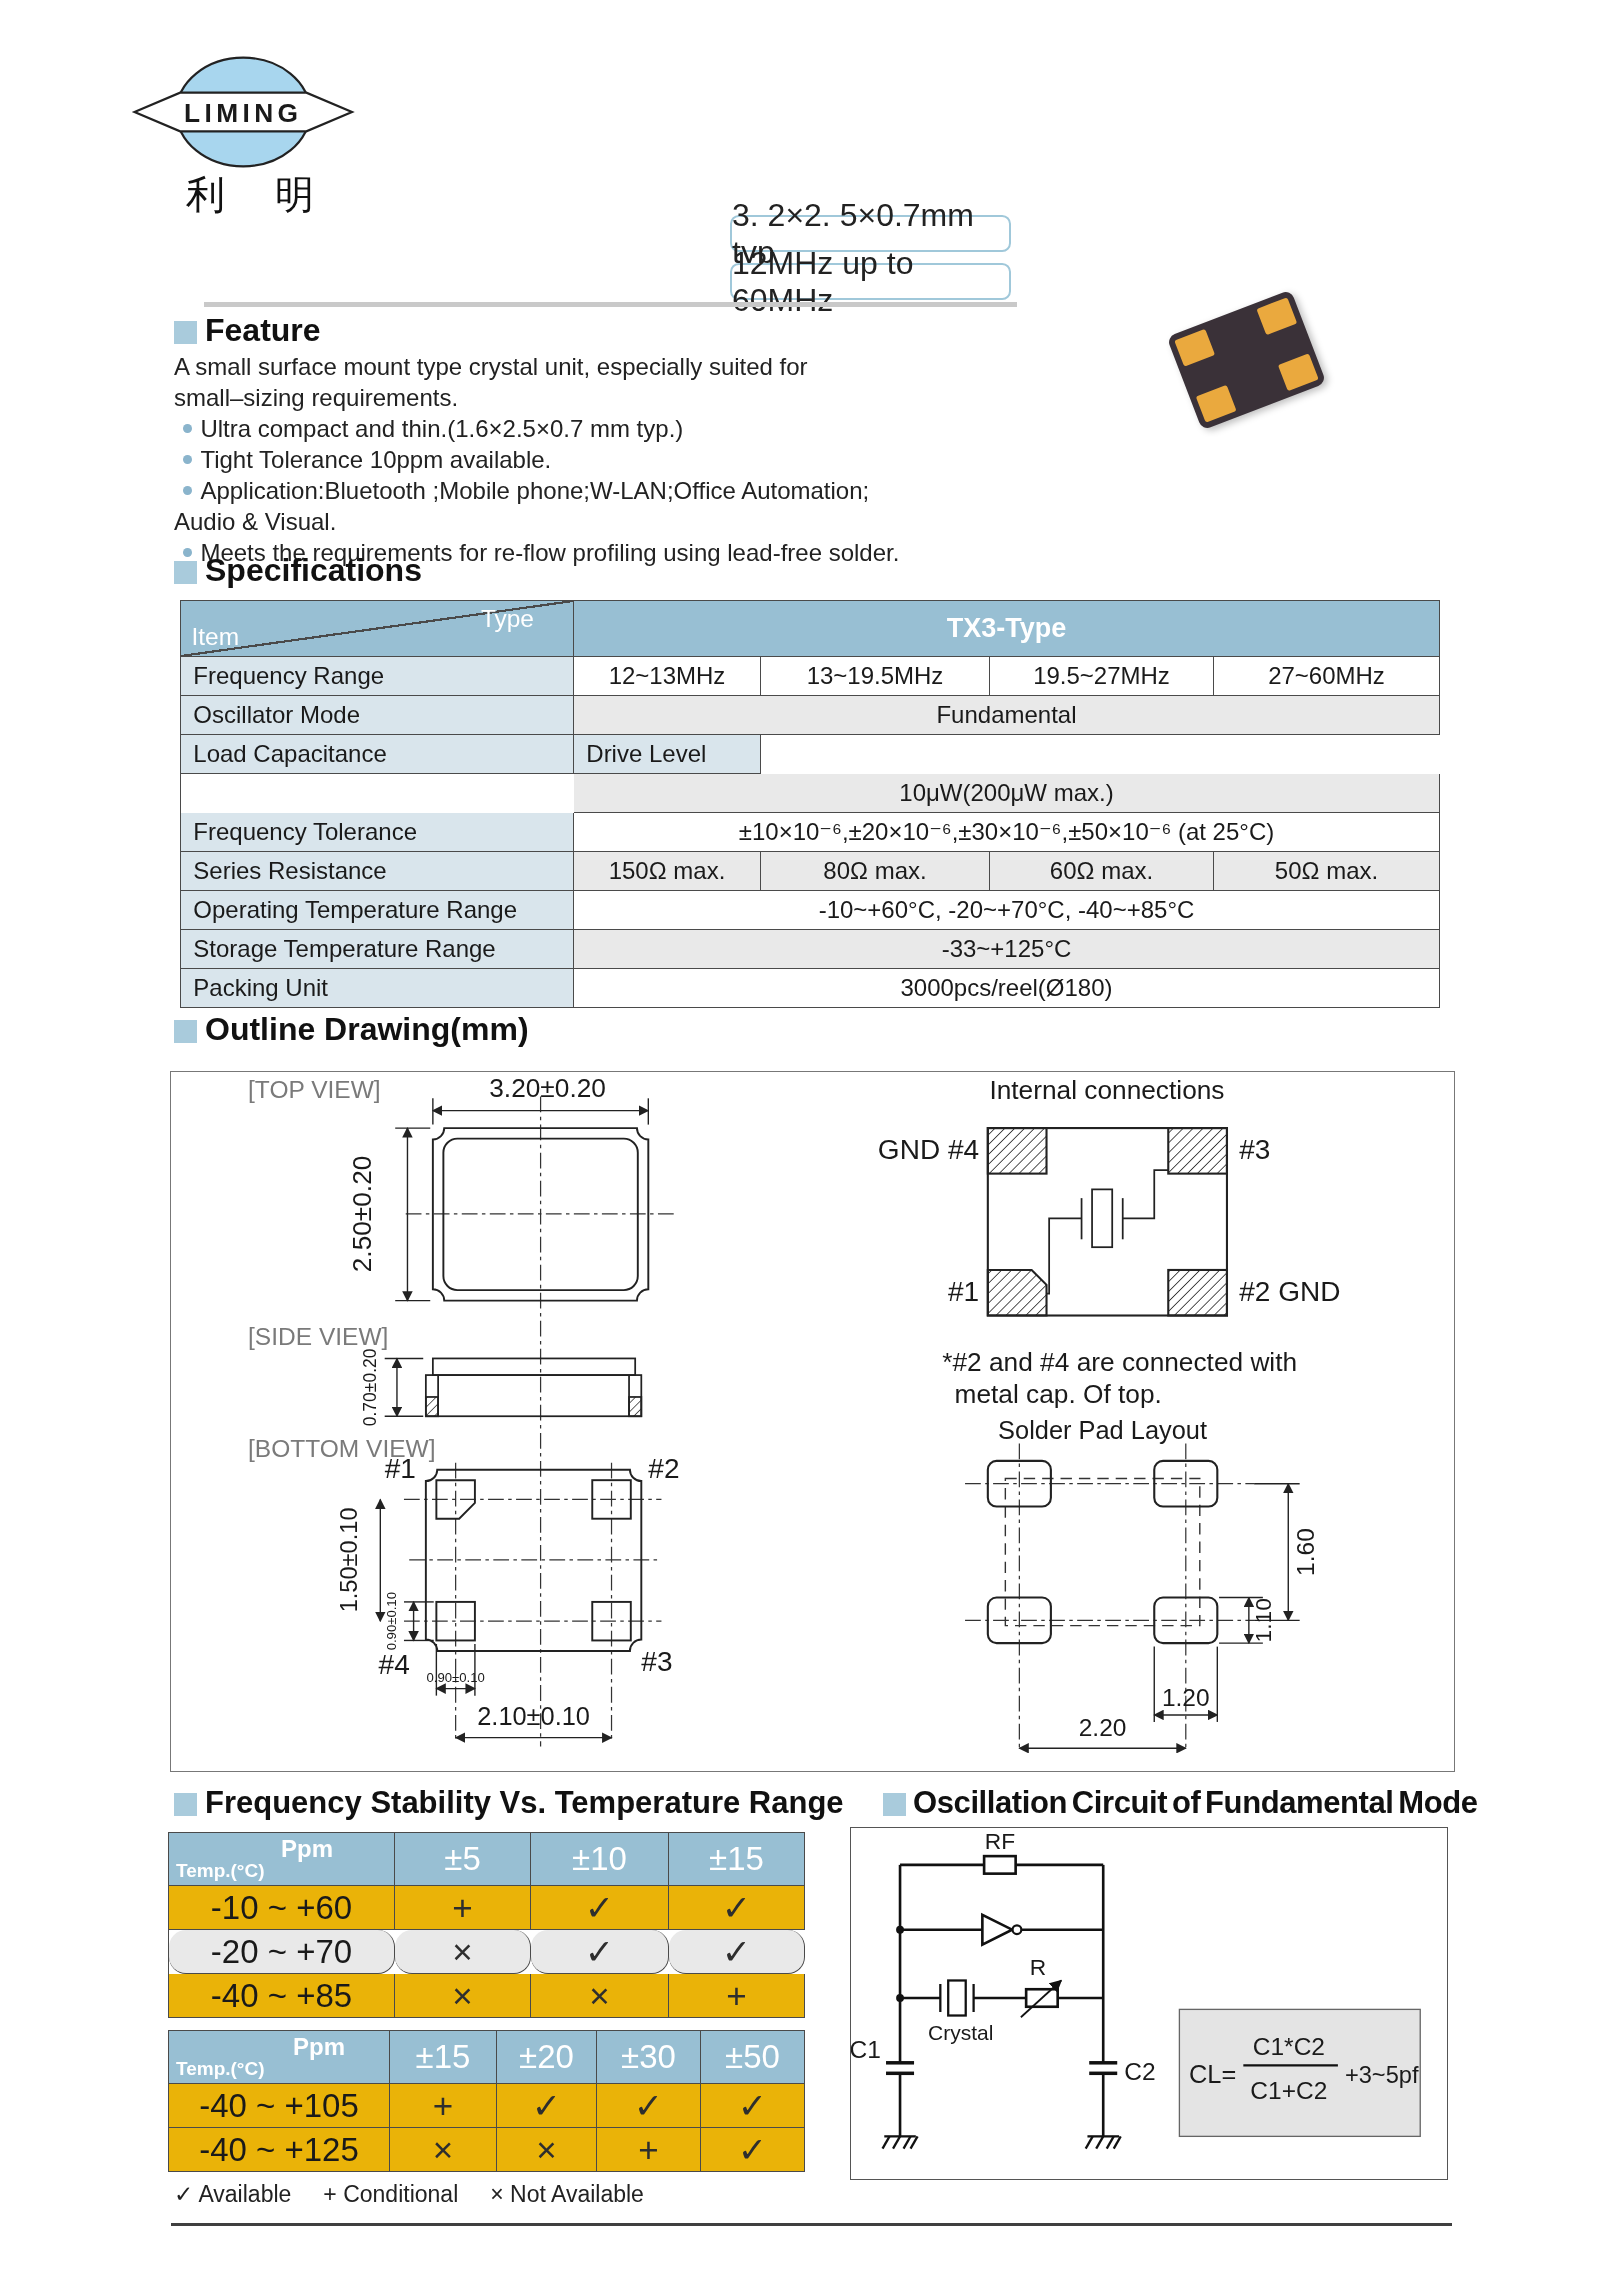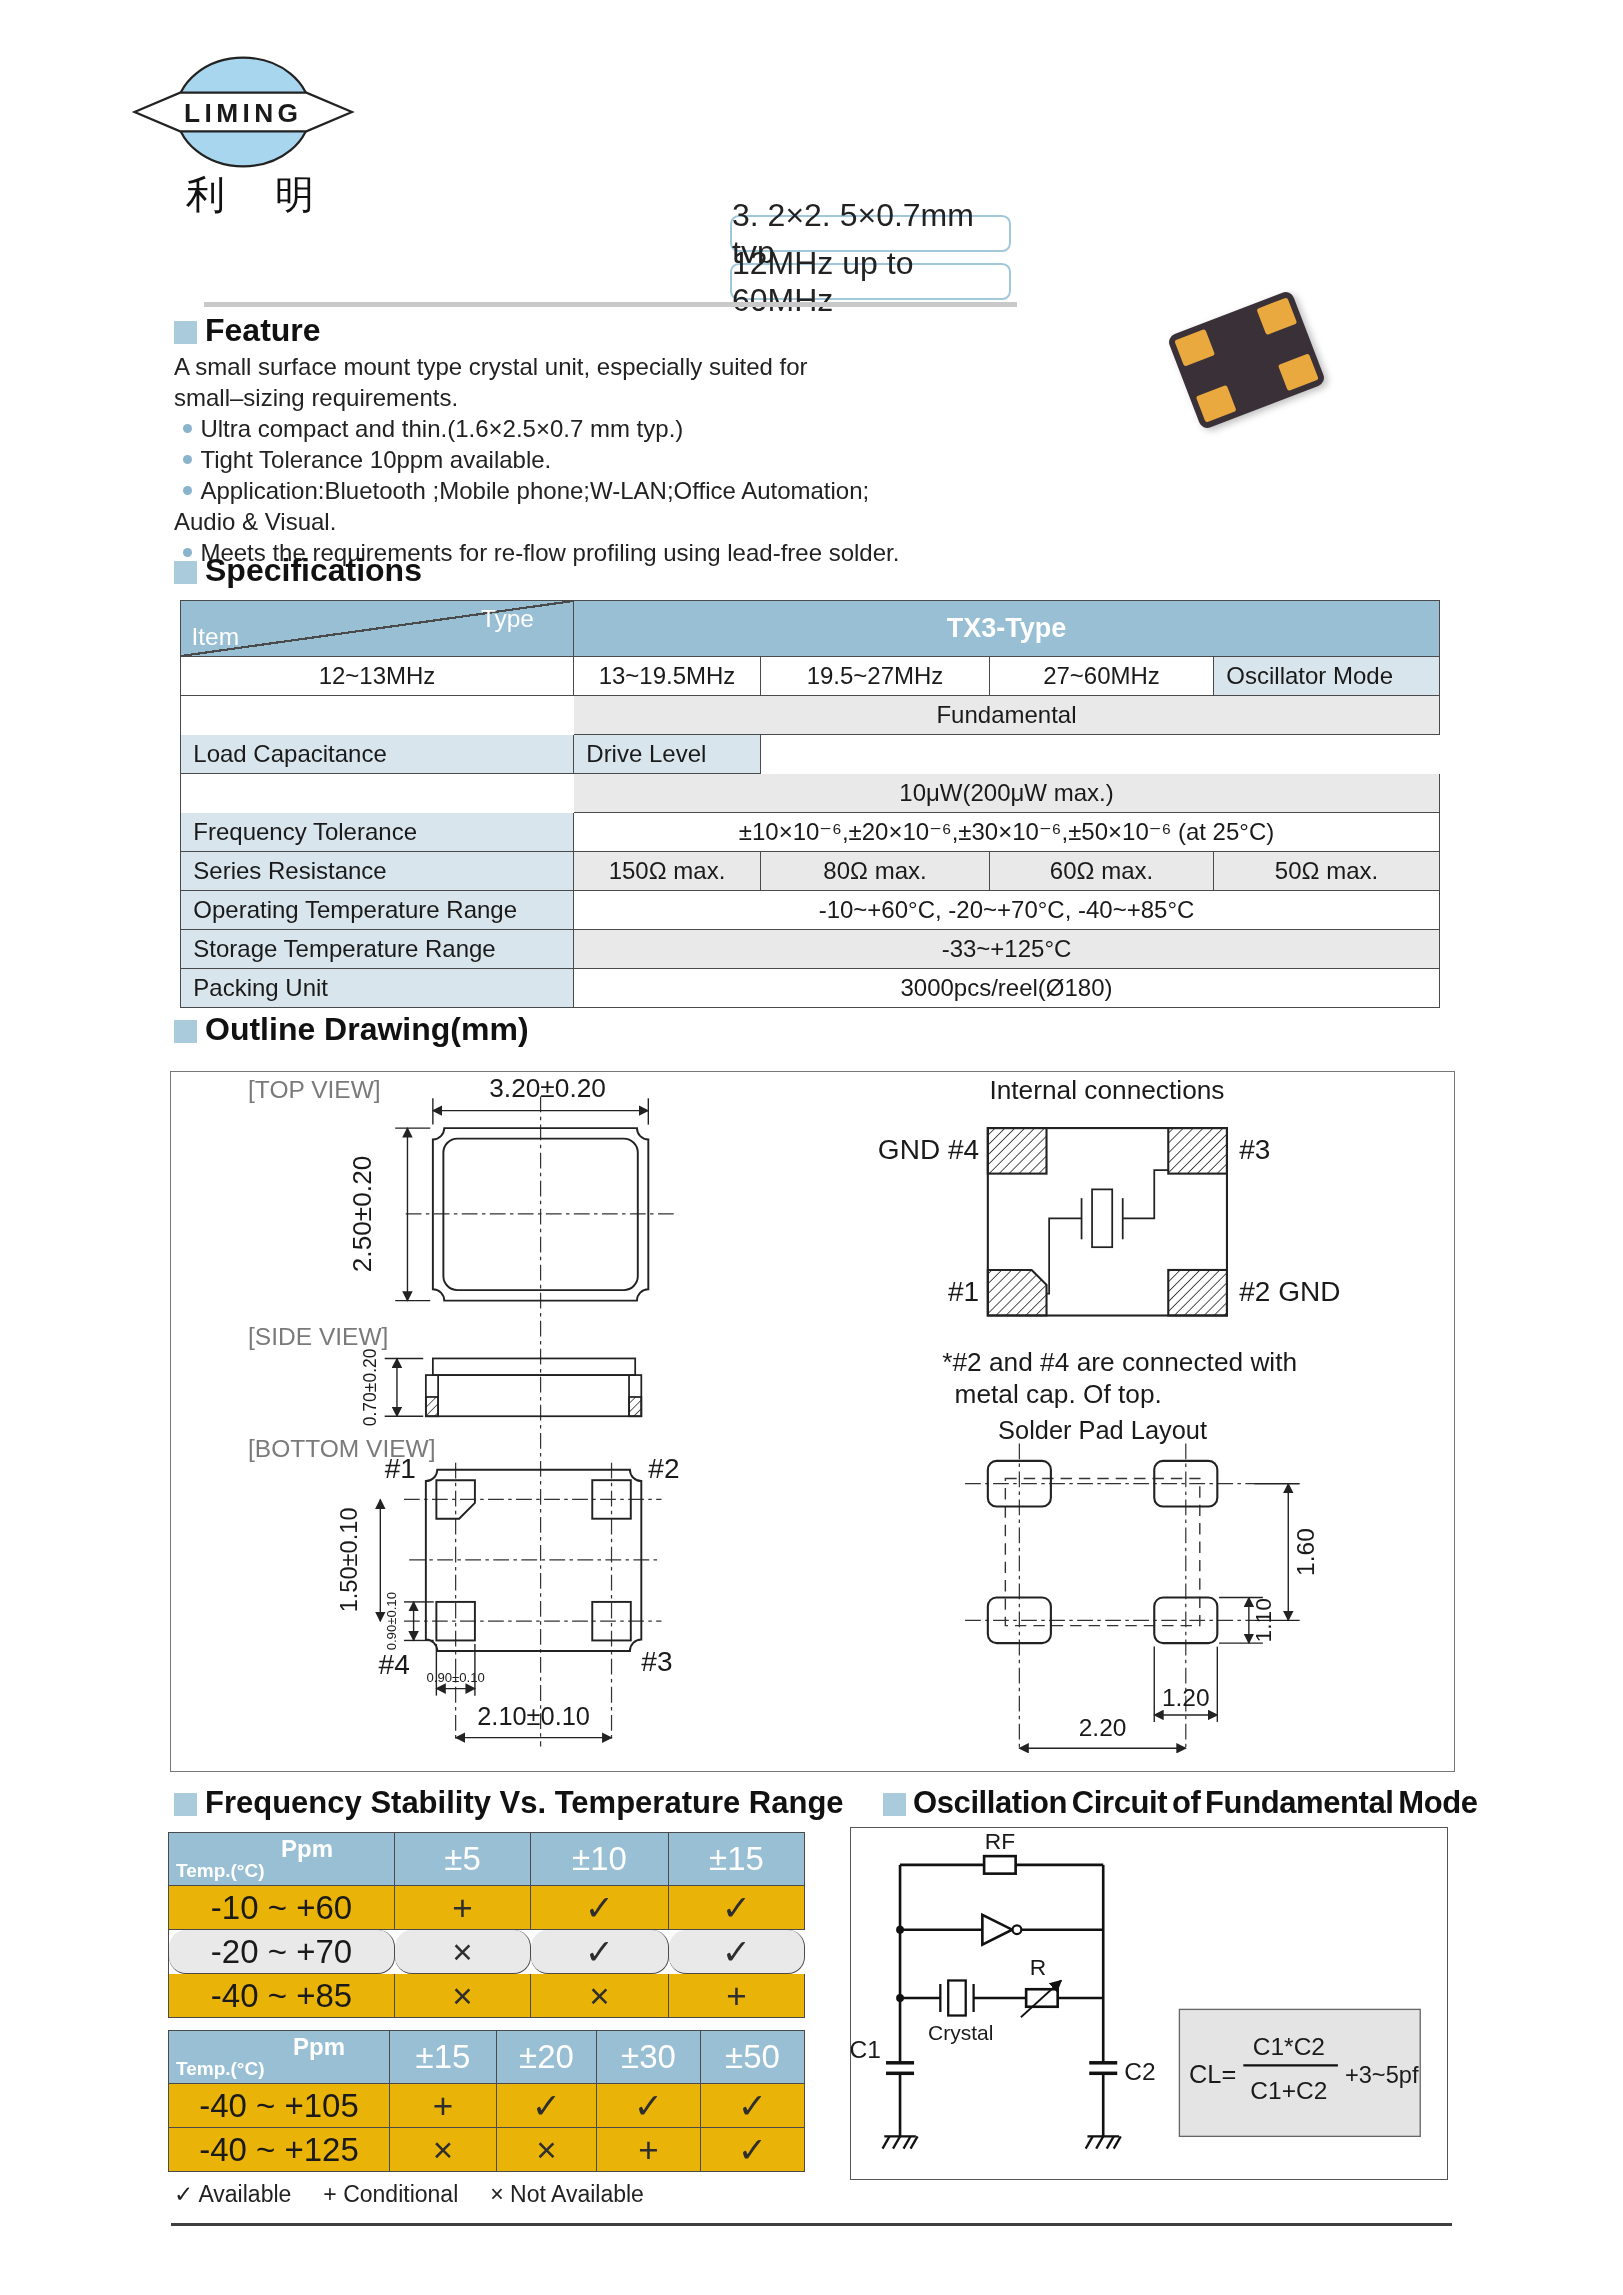--- a/index.html
+++ b/index.html
@@ -116,20 +116,21 @@
 <span class="sec-square" style="left:174px;top:561px"></span>
 <div class="sec-title" style="left:205px;top:552px">Specifications</div>
 
 <div class="spec-grid">
   <div class="cell corner">
     <span class="tr">Type</span>
     <span class="bl">Item</span>
   </div>
   <div class="cell type-head span4">TX3-Type</div>
 
+  <div class="cell item">Frequency  Range</div>
   <div class="cell val">12~13MHz</div>
   <div class="cell val">13~19.5MHz</div>
   <div class="cell val">19.5~27MHz</div>
   <div class="cell val">27~60MHz</div>
 
   <div class="cell item">Oscillator Mode</div>
   <div class="cell val gray span4">Fundamental</div>
 
   <div class="cell item">Load  Capacitance</div>
 

